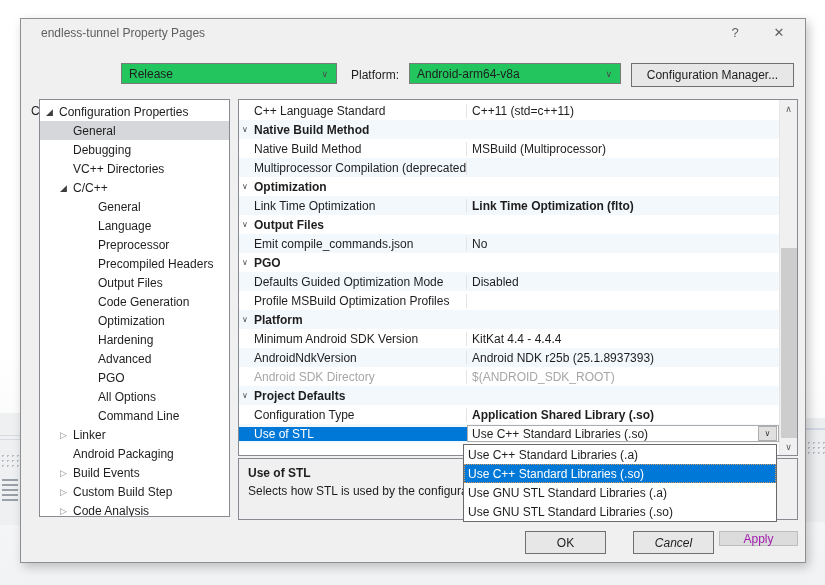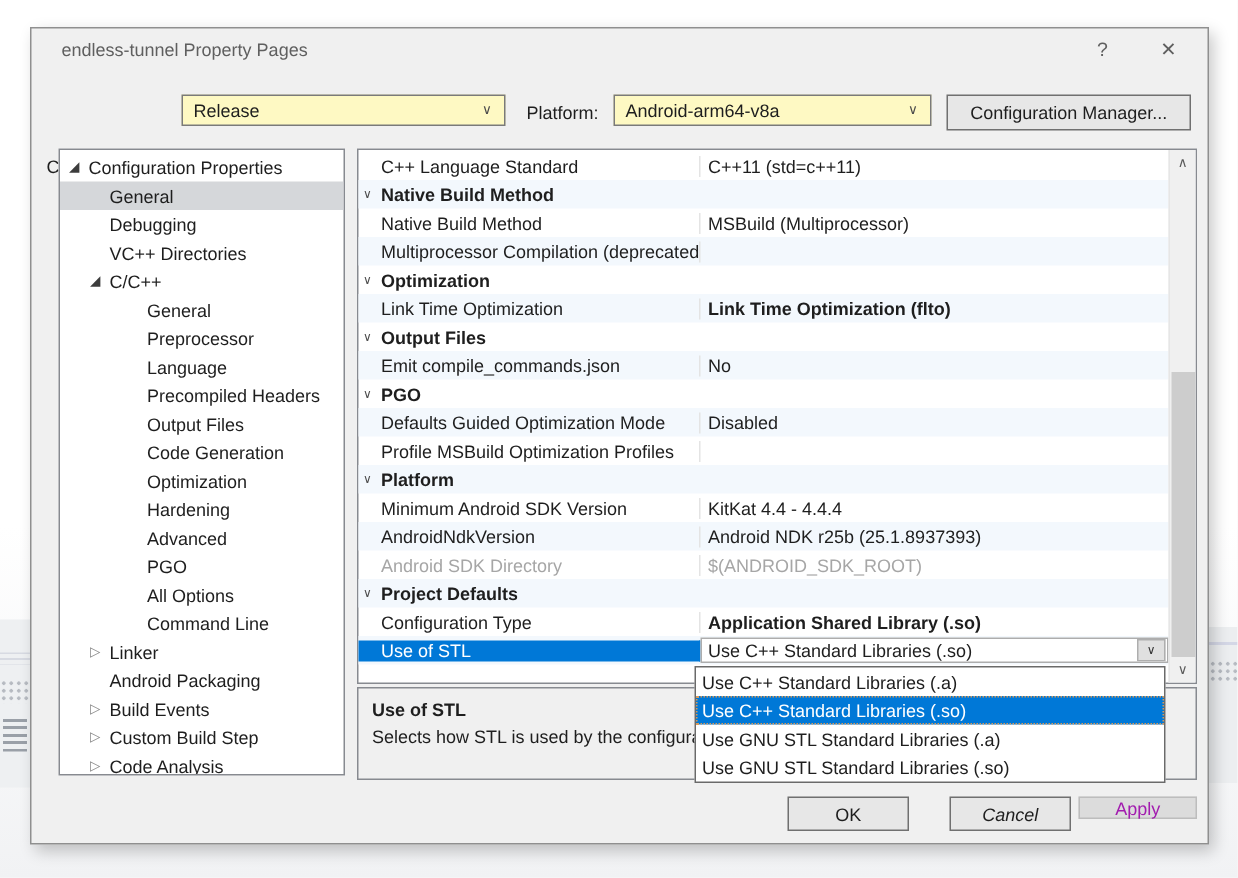--- a/index.html
+++ b/index.html
@@ -33,21 +33,21 @@
   .titletext { margin-left:20px; color:#5f5f5f; }
   .cap { position:absolute; top:4px; width:28px; height:20px; text-align:center;
     color:#5f5f5f; font-size:13px; line-height:20px; }
   .cap-help { right:56px; }
   .cap-close { right:12px; }
 
   
   .toplabel { position:absolute; top:49px; }
   .lbl-config { left:10px;margin-top:36px; }
   .lbl-platform { left:330px; }
-  .wcombo { position:absolute; top:44px; height:21px; background:#fef9c3; border:1px solid #7a7a7a;
+  .wcombo { position:absolute; top:44px; height:21px; background:#22c55e; border:1px solid #7a7a7a;
     display:flex; align-items:center; padding-left:7px; }
   .combo-config { left:100px; width:216px; }
   .combo-platform { left:388px; width:212px; }
   .wcombo .arr { margin-left:auto; margin-right:8px; color:#4a4a4a; font-size:9px; }
   .btn { background:#e7e7e7; border:1px solid #707070; display:flex; align-items:center; justify-content:center; }
   .btn-cfgmgr { position:absolute; left:610px; top:44px; width:163px; height:24px; }
 
   
   .tree { position:absolute; left:18px; top:80px; width:191px; height:418px;
     background:#ffffff; border:1px solid #878a90; overflow:hidden; padding-top:2px; }
@@ -160,25 +160,25 @@
     <div class="titem lvl1">
         <span class="tglyph">◢</span>
         <span>C/C++</span>
       </div>
     <div class="titem lvl2">
         <span class="tglyph"></span>
         <span>General</span>
       </div>
     <div class="titem lvl2">
         <span class="tglyph"></span>
+        <span>Language</span>
+      </div>
+    <div class="titem lvl2">
+        <span class="tglyph"></span>
         <span>Preprocessor</span>
-      </div>
-    <div class="titem lvl2">
-        <span class="tglyph"></span>
-        <span>Language</span>
       </div>
     <div class="titem lvl2">
         <span class="tglyph"></span>
         <span>Precompiled Headers</span>
       </div>
     <div class="titem lvl2">
         <span class="tglyph"></span>
         <span>Output Files</span>
       </div>
     <div class="titem lvl2">

